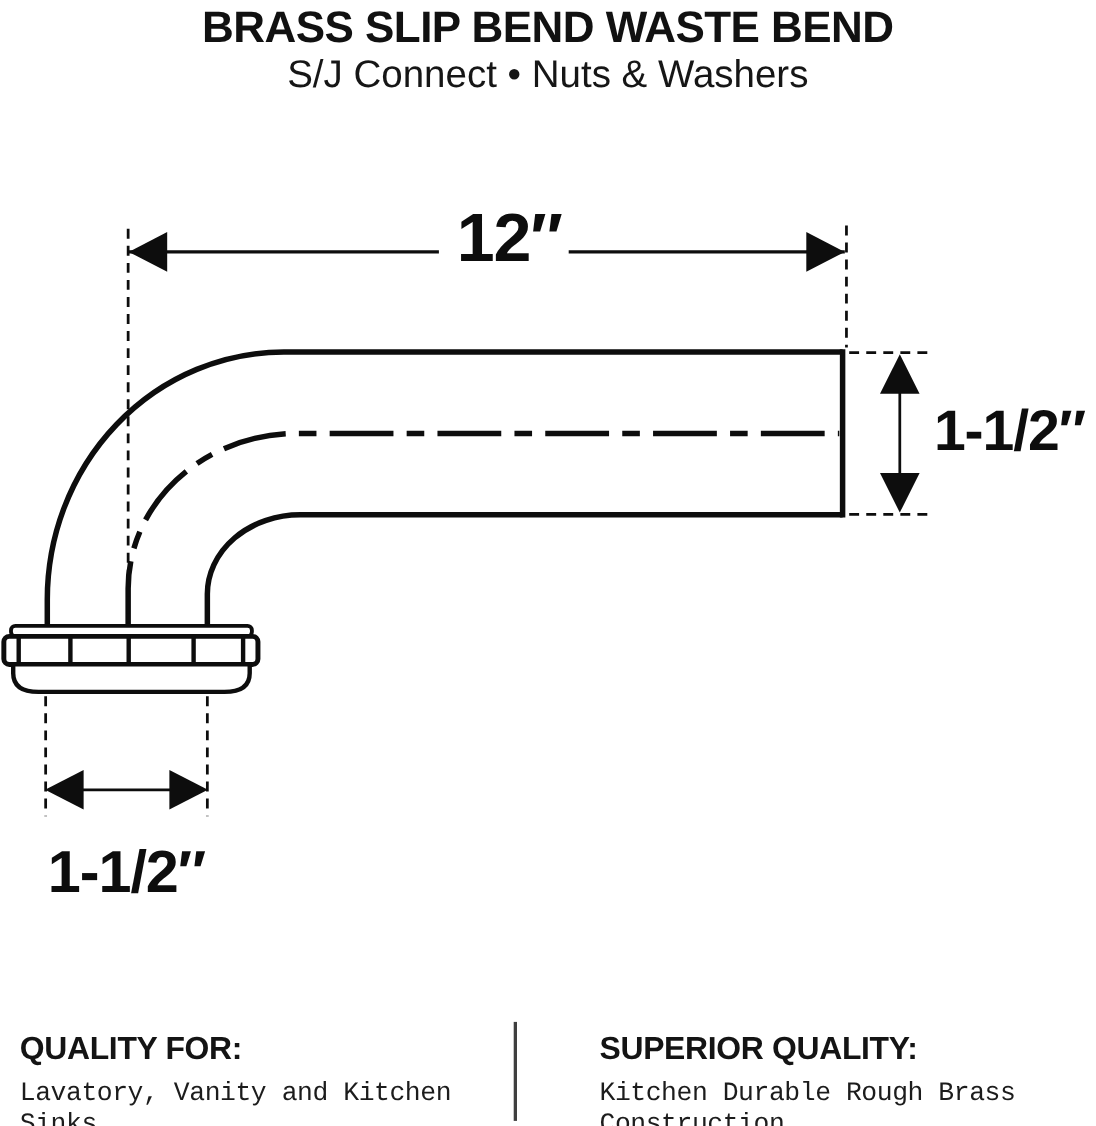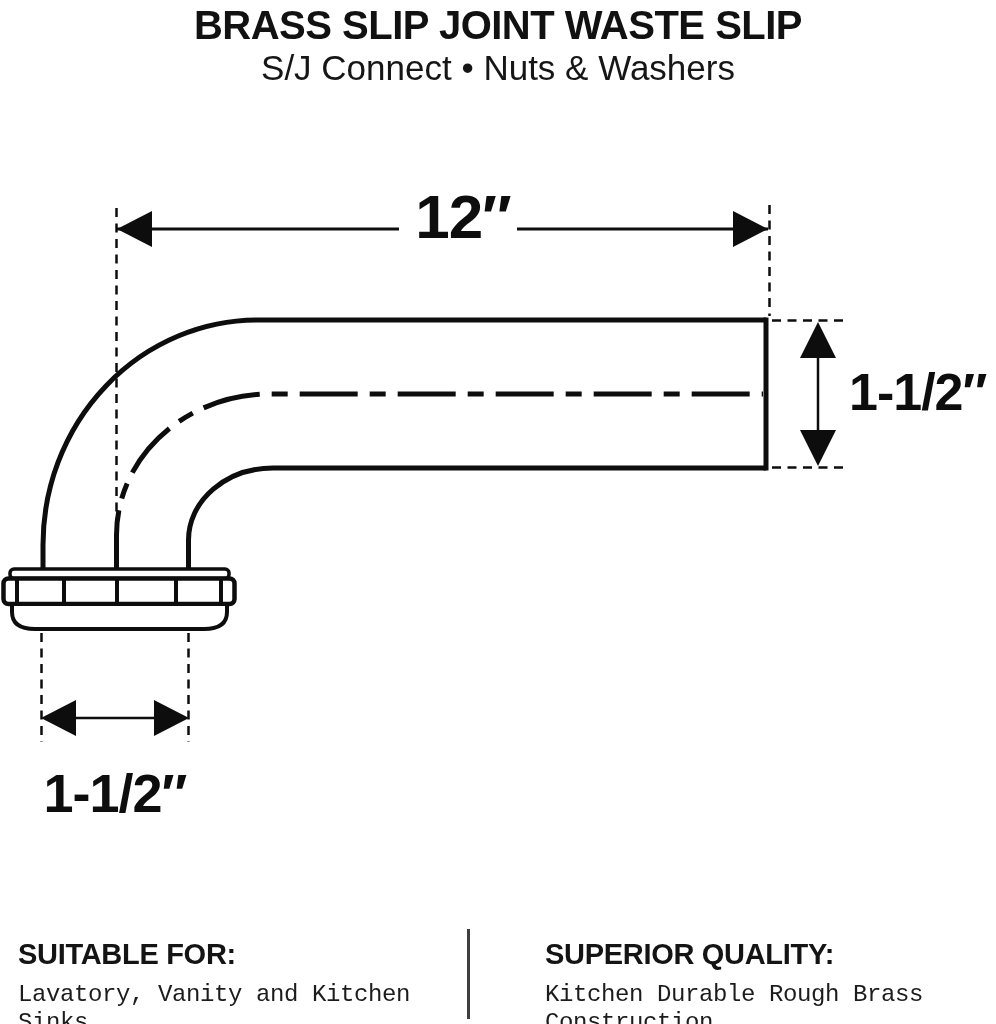--- a/index.html
+++ b/index.html
@@ -57,21 +57,21 @@
     font-size:24px;font-weight:400;letter-spacing:-0.4px;
     line-height:28px;margin-top:12px;color:#1c1c1c;font-family:Liberation Mono, monospace;
   }
 </style>
 </head>
 <body>
 
 <div class="page">
 
   <div class="header">
-    <div class="title">BRASS SLIP JOINT WASTE SLIP</div>
+    <div class="title">BRASS SLIP BEND WASTE BEND</div>
     <div class="subtitle">S/J Connect • Nuts &amp; Washers</div>
   </div>
 
   <div class="diagram">
     <svg width="996" height="900" viewBox="0 0 996 900">
 
       <g fill="none" stroke="#0d0d0d" stroke-width="5">
         <path d="M 43 571 L 43 545 A 215 225 0 0 1 258 320 L 766 320"></path>
         <path d="M 188.5 571 L 188.5 540 A 84.5 72 0 0 1 273 468 L 766 468"></path>
         <line x1="766" y1="317.5" x2="766" y2="470.5"></line>
@@ -118,21 +118,21 @@
       </g>
     </svg>
 
     <div class="dim-label length">12″</div>
     <div class="dim-label od">1-1/2″</div>
     <div class="dim-label outlet">1-1/2″</div>
   </div>
 
   <div class="footer">
     <div class="footer-col left">
-      <div class="footer-heading">SUITABLE FOR:</div>
+      <div class="footer-heading">QUALITY FOR:</div>
       <div class="footer-body">Lavatory, Vanity and Kitchen Sinks</div>
     </div>
     <div class="footer-divider"></div>
     <div class="footer-col right">
       <div class="footer-heading">SUPERIOR QUALITY:</div>
       <div class="footer-body">Kitchen Durable Rough Brass Construction</div>
     </div>
   </div>
 
 </div>

